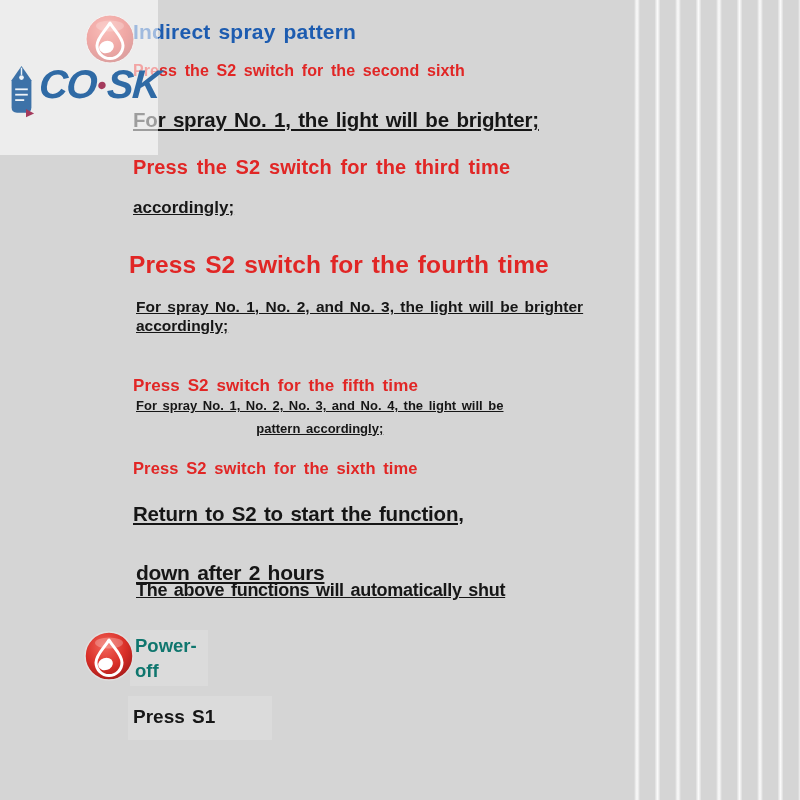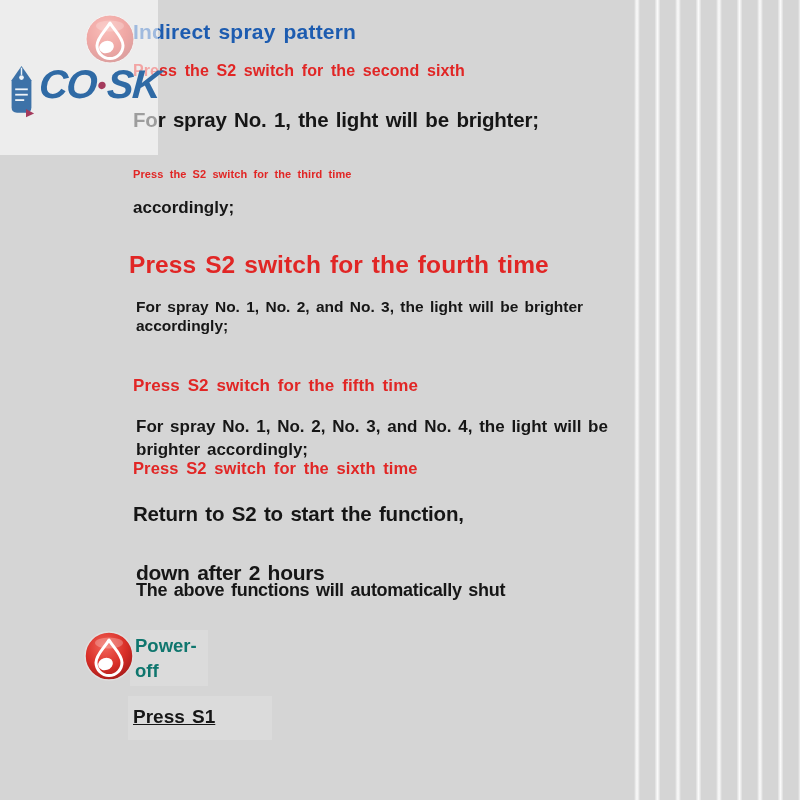--- a/index.html
+++ b/index.html
@@ -17,34 +17,34 @@
       rgba(255,255,255,0.50) 13.5px,
       rgba(255,255,255,0.88) 15px,
       rgba(255,255,255,0.50) 16.5px,
       rgba(255,255,255,0) 18px,
       rgba(255,255,255,0) 20.5px);
   }
   .txt{position:absolute;white-space:nowrap;}
   .t-title {left:133px;top:20px;font-size:21px;color:#1d5cb0;letter-spacing:0.2px;word-spacing:2px;}
   .t-red-sm{color:#e12625;font-size:16px;word-spacing:3px;letter-spacing:0.1px;}
   .red1{left:133px;top:62px;}
-  .red2{left:133px;top:156px;font-size:11px;margin-top:12px;}
+  .red2{left:133px;top:156px;font-size:20px;}
   .red3{left:129px;top:251px;font-size:24.5px;word-spacing:2px;}
   .red4{left:133px;top:354px;font-size:17px;margin-top:22px;}
   .red5{left:133px;top:459px;font-size:16.5px;}
-  .t-black{color:#161616;word-spacing:2px;}
+  .t-black{color:#161616;word-spacing:2px;text-decoration:underline;}
   .blk1{left:133px;top:108px;font-size:20.5px;letter-spacing:-0.2px;}
   .blk2{left:133px;top:198px;font-size:17px;line-height:20px;}
   .blk3{left:136px;top:297px;font-size:15.5px;line-height:19px;}
-  .blk4{left:136px;top:416px;font-size:17px;line-height:22.5px;}
+  .blk4{left:136px;top:395px;font-size:13px;line-height:22.5px;text-align:center;}
   .close1{left:133px;top:502px;font-size:20.5px;letter-spacing:-0.2px;}
   .close2{left:136px;top:536px;font-size:18px;letter-spacing:-0.3px;margin-top:44px;}
   .close3{left:136px;top:561px;font-size:21px;letter-spacing:-0.3px;}
   .t-power{left:135px;top:633px;font-size:18.5px;color:#0f766e;line-height:25px;}
-  .t-s1{left:133px;top:706px;font-size:19px;color:#161616;word-spacing:2px;text-decoration:underline;}
+  .t-s1{left:133px;top:706px;font-size:19px;color:#161616;word-spacing:2px;}
   
   .patch{position:absolute;background:rgba(255,255,255,0.16);}
   .patch-power{left:130px;top:630px;width:78px;height:56px;}
   .patch-s1{left:128px;top:696px;width:144px;height:44px;}
   
   .drop-icon{position:absolute;width:50px;height:50px;}
   .drop-top{left:85px;top:14px;}
   .drop-bottom{left:84px;top:631px;}
   
   .overlay{
@@ -102,21 +102,21 @@
 
     <div class="txt t-red-sm red3">Press S2 switch for the fourth time</div>
     <div class="txt t-black blk3">
       <div>For spray No. 1, No. 2, and No. 3, the light will be brighter</div>
       <div>accordingly;</div>
     </div>
 
     <div class="txt t-red-sm red4">Press S2 switch for the fifth time</div>
     <div class="txt t-black blk4">
       <div>For spray No. 1, No. 2, No. 3, and No. 4, the light will be</div>
-      <div>brighter accordingly;</div>
+      <div>pattern accordingly;</div>
     </div>
 
     <div class="txt t-red-sm red5">Press S2 switch for the sixth time</div>
 
     <div class="txt t-black close1">Return to S2 to start the function,</div>
     <div class="txt t-black close2">The above functions will automatically shut</div>
     <div class="txt t-black close3">down after 2 hours</div>
 
     <div class="patch patch-power"></div>
     <div class="patch patch-s1"></div>

